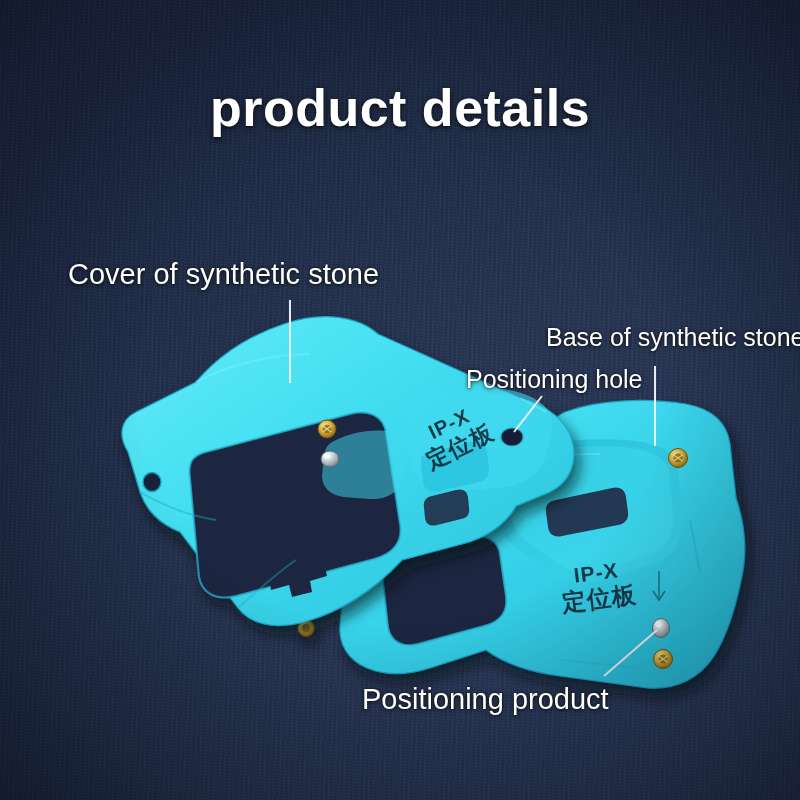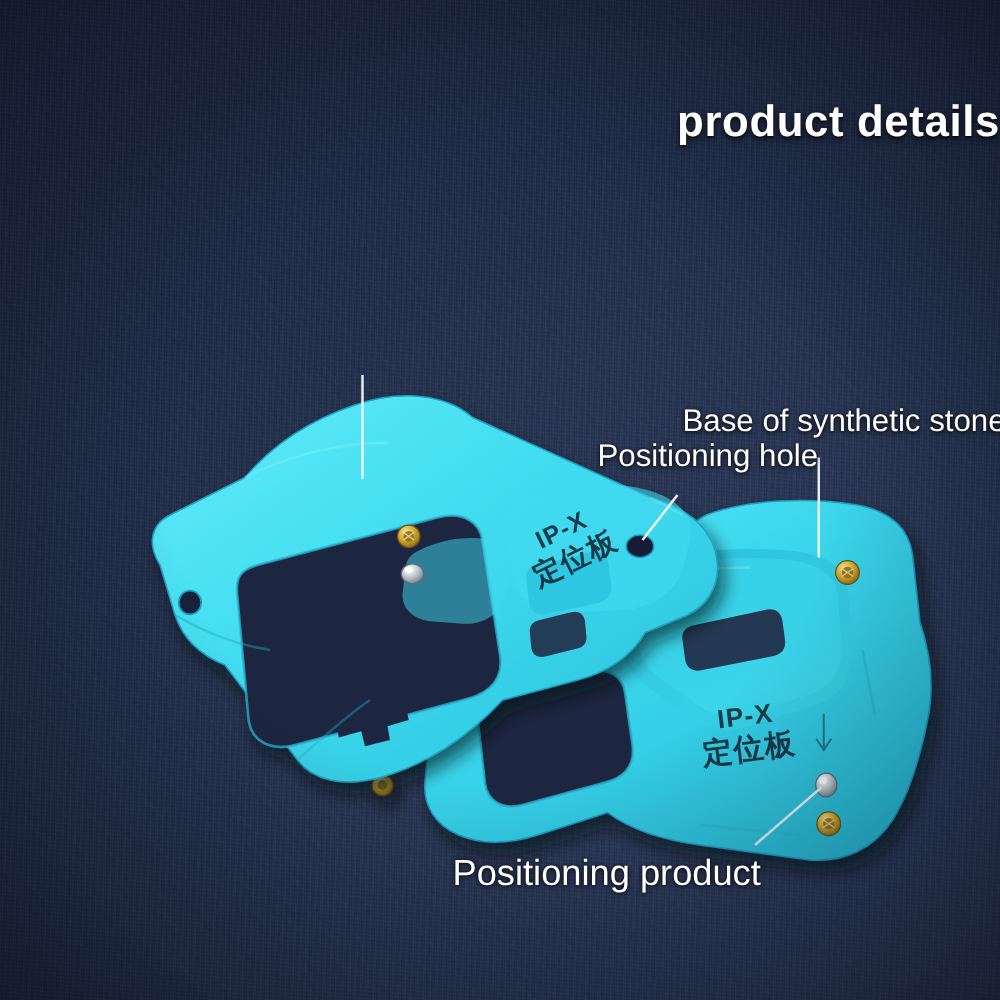--- a/index.html
+++ b/index.html
@@ -62,41 +62,41 @@
     background:
       radial-gradient(ellipse 78% 72% at 50% 48%, rgba(0,0,0,0) 42%, rgba(8,12,24,0.30) 78%, rgba(6,10,20,0.55) 100%);
   }
 
   
   .title {
     position: absolute;
     left: 0;
     top: 78px;
     width: 100%;
-    text-align: right;
+    text-align: center;
     color: #ffffff;
-    font-size: 35px;
+    font-size: 52px;
     font-weight: 700;
     letter-spacing: .5px;
     text-shadow: 0 2px 6px rgba(0,0,0,.55), 0 1px 2px rgba(0,0,0,.5);
     white-space: nowrap;
   }
 
   
   .callout {
     position: absolute;
     color: #ffffff;
     font-size: 25px;
     font-weight: 400;
     white-space: nowrap;
     text-shadow: 0 1px 4px rgba(0,0,0,.75), 0 0 2px rgba(0,0,0,.6);
   }
   .cl-cover  { left: 68px;  top: 258px; font-size: 29px; }
   .cl-base   { left: 546px; top: 323px; }
-  .cl-hole   { left: 466px; top: 351px; margin-left: 12px; }
+  .cl-hole   { left: 466px; top: 365px; }
   .cl-column { left: 362px; top: 683px; font-size: 29px; }
   .product-svg {
     position: absolute;
     inset: 0;
   }
 </style>
 </head>
 <body>
 
 <div id="stage">
@@ -278,20 +278,21 @@
       <line x1="655" y1="366" x2="655" y2="446"></line>
       <line x1="542" y1="396" x2="514" y2="432"></line>
       <line x1="604" y1="676" x2="657" y2="630"></line>
     </g>
   </svg>
 
   <div class="bg-vignette"></div>
 
   <div class="title">product details</div>
 
+  <div class="callout cl-cover">Cover of synthetic stone</div>
 
   <div class="callout cl-base">Base of synthetic stone</div>
 
   <div class="callout cl-hole">Positioning hole</div>
 
   <div class="callout cl-column">Positioning product</div>
 
 </div>
 
 </body></html>

